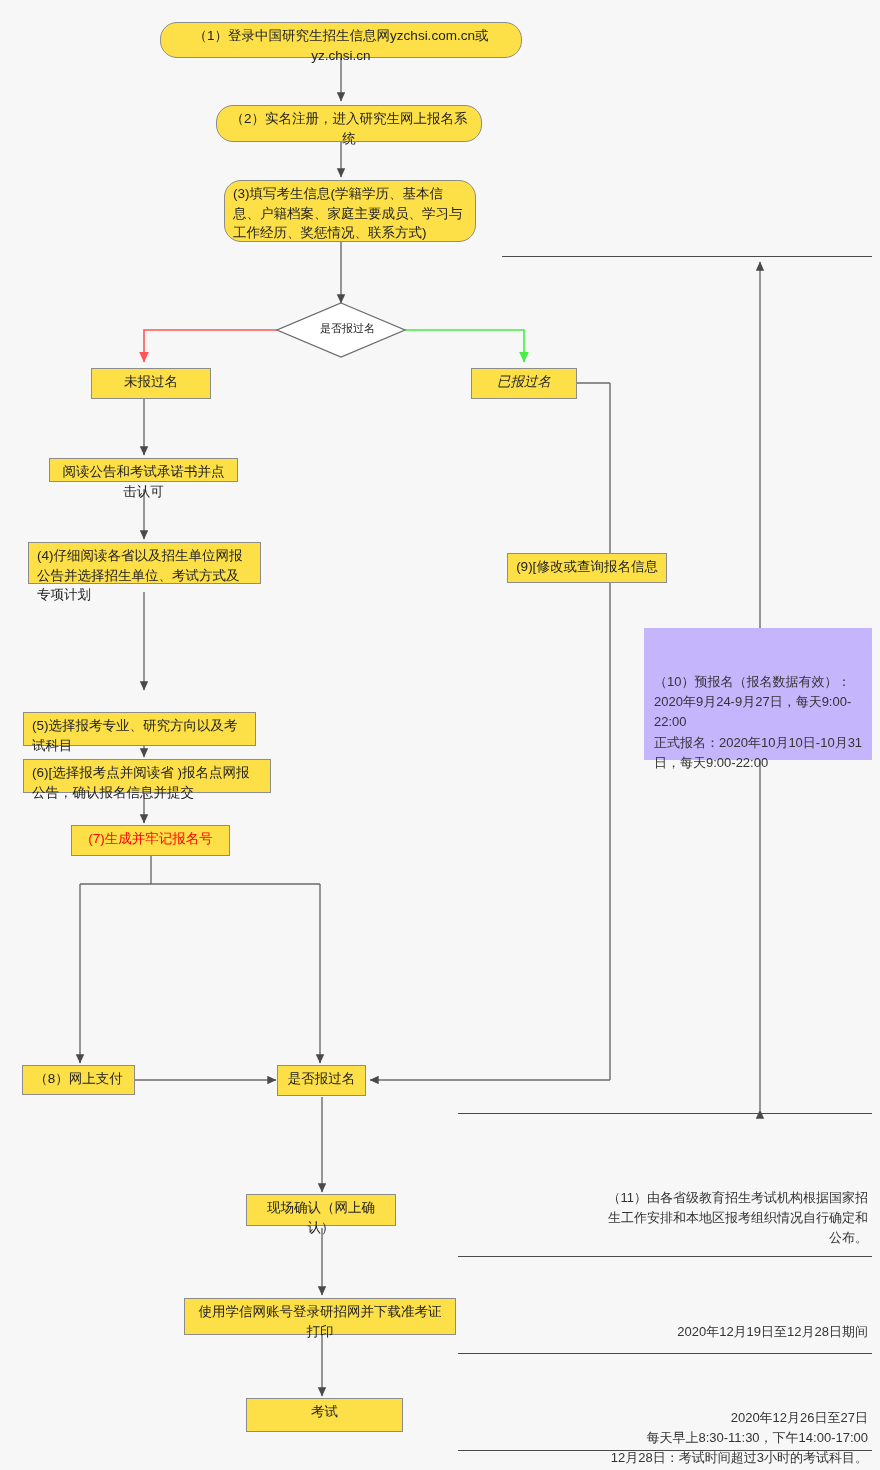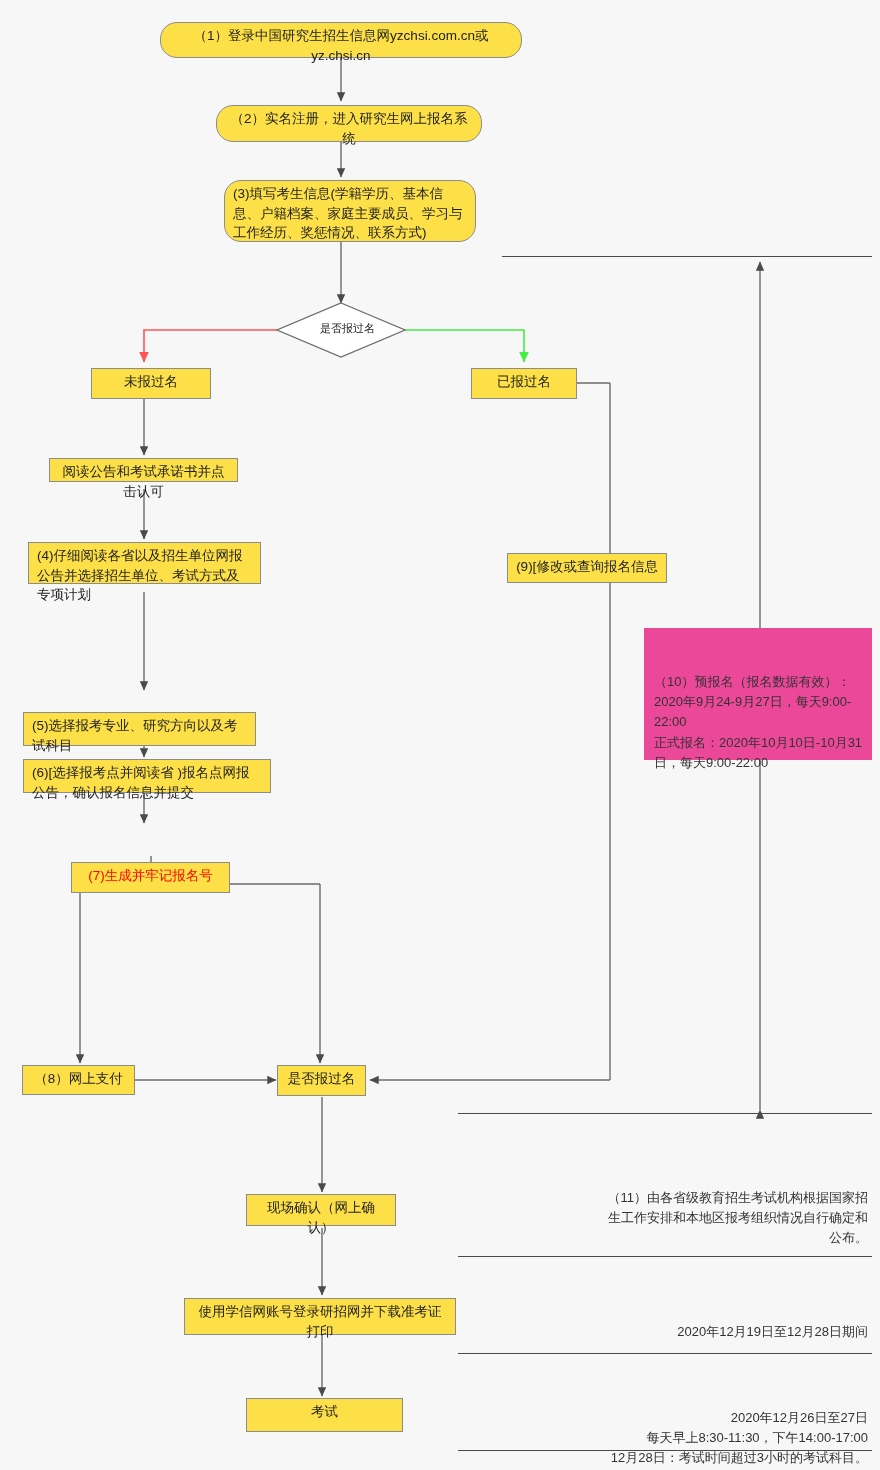--- a/index.html
+++ b/index.html
@@ -62,21 +62,21 @@
   }
   .note {
     position: absolute;
     box-sizing: border-box;
     font-size: 13px;
     line-height: 1.55;
     color: #333333;
     white-space: pre-line;
   }
   .note.panel {
-    background: #ec4899;
+    background: #c4b5fd;
   }
   .note.right-align {
     text-align: right;
   }
   .rule {
     position: absolute;
     background: #4a4a4a;
     height: 1px;
   }
 </style>
@@ -159,41 +159,41 @@
   <div class="node rounded left-align" style="left:224px; top:180px; width:252px; height:62px;">
     <span class="txt">(3)填写考生信息(学籍学历、基本信息、户籍档案、家庭主要成员、学习与工作经历、奖惩情况、联系方式)</span>
   </div>
 
   <div class="diamond-label" style="left:300px; top:321px;">是否报过名</div>
 
   <div class="node" style="left:91px; top:368px; width:120px; height:31px;">
     <span class="txt">未报过名</span>
   </div>
 
-  <div class="node" style="left:471px; top:368px; width:106px; height:31px;">
+  <div class="node" style="left:471px; top:368px; width:106px; height:31px;font-style:italic;">
     <span class="txt">已报过名</span>
   </div>
 
   <div class="node" style="left:49px; top:458px; width:189px; height:24px;">
     <span class="txt">阅读公告和考试承诺书并点击认可</span>
   </div>
 
   <div class="node left-align" style="left:28px; top:542px; width:233px; height:42px;">
     <span class="txt">(4)仔细阅读各省以及招生单位网报公告并选择招生单位、考试方式及专项计划</span>
   </div>
 
   <div class="node left-align" style="left:23px; top:712px; width:233px; height:34px;">
     <span class="txt">(5)选择报考专业、研究方向以及考试科目</span>
   </div>
 
   <div class="node left-align" style="left:23px; top:759px; width:248px; height:34px;">
     <span class="txt">(6)[选择报考点并阅读省 )报名点网报公告，确认报名信息并提交</span>
   </div>
 
-  <div class="node alert" style="left:71px; top:825px; width:159px; height:31px;margin-top:37px;">
+  <div class="node alert" style="left:71px; top:825px; width:159px; height:31px;">
     <span class="txt">(7)生成并牢记报名号</span>
   </div>
 
   <div class="node" style="left:22px; top:1065px; width:113px; height:30px;">
     <span class="txt">（8）网上支付</span>
   </div>
 
   <div class="node" style="left:507px; top:553px; width:160px; height:30px;">
     <span class="txt">(9)[修改或查询报名信息</span>
   </div>

